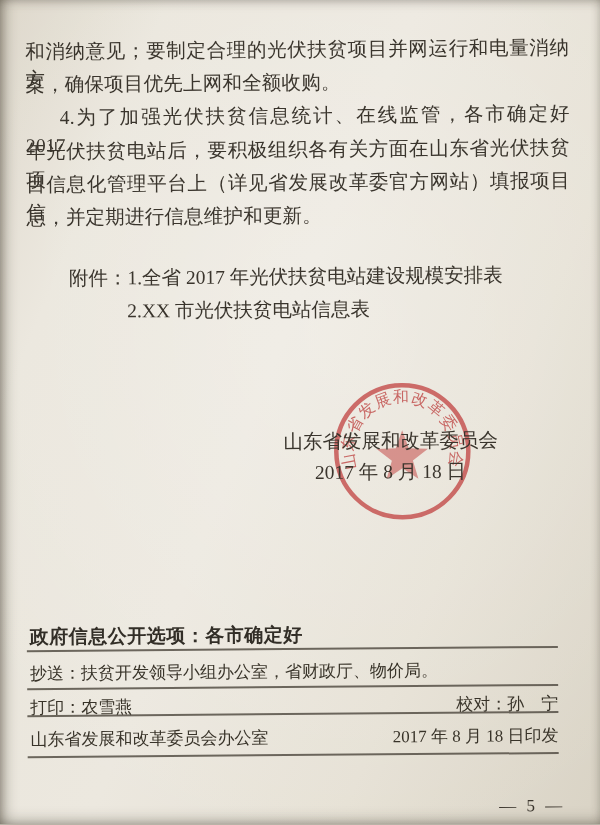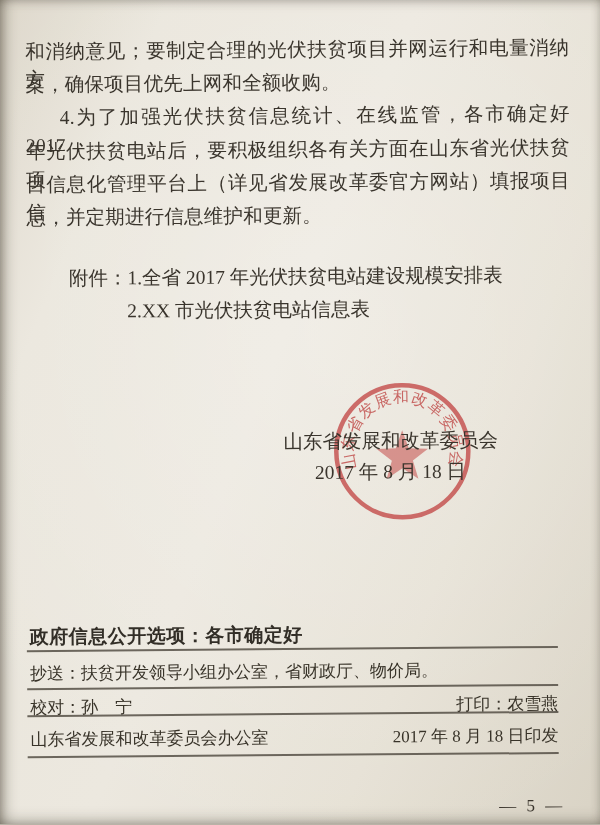--- a/index.html
+++ b/index.html
@@ -66,22 +66,22 @@
       <span>政府信息公开选项：</span><span>各市确定好</span>
     </div>
     <div class="abs rule" style="top:648px"></div>
 
     <div class="abs f-row" style="top:660px">
       <span>抄送：</span><span>扶贫开发领导小组办公室，省财政厅、物价局。</span>
     </div>
     <div class="abs rule" style="top:686px"></div>
 
     <div class="abs f-row f-flex" style="top:694px">
+      <span><span>打印：</span><span>农雪燕</span></span>
       <span><span>校对：</span><span>孙　宁</span></span>
-      <span><span>打印：</span><span>农雪燕</span></span>
     </div>
     <div class="abs rule" style="top:713px"></div>
 
     <div class="abs f-row f-flex" style="top:726px">
       <span>山东省发展和改革委员会办公室</span>
       <span>2017 年 8 月 18 日印发</span>
     </div>
     <div class="abs rule" style="top:754px"></div>
 
     <div class="abs pagenum" style="top:798px">— 5 —</div>

